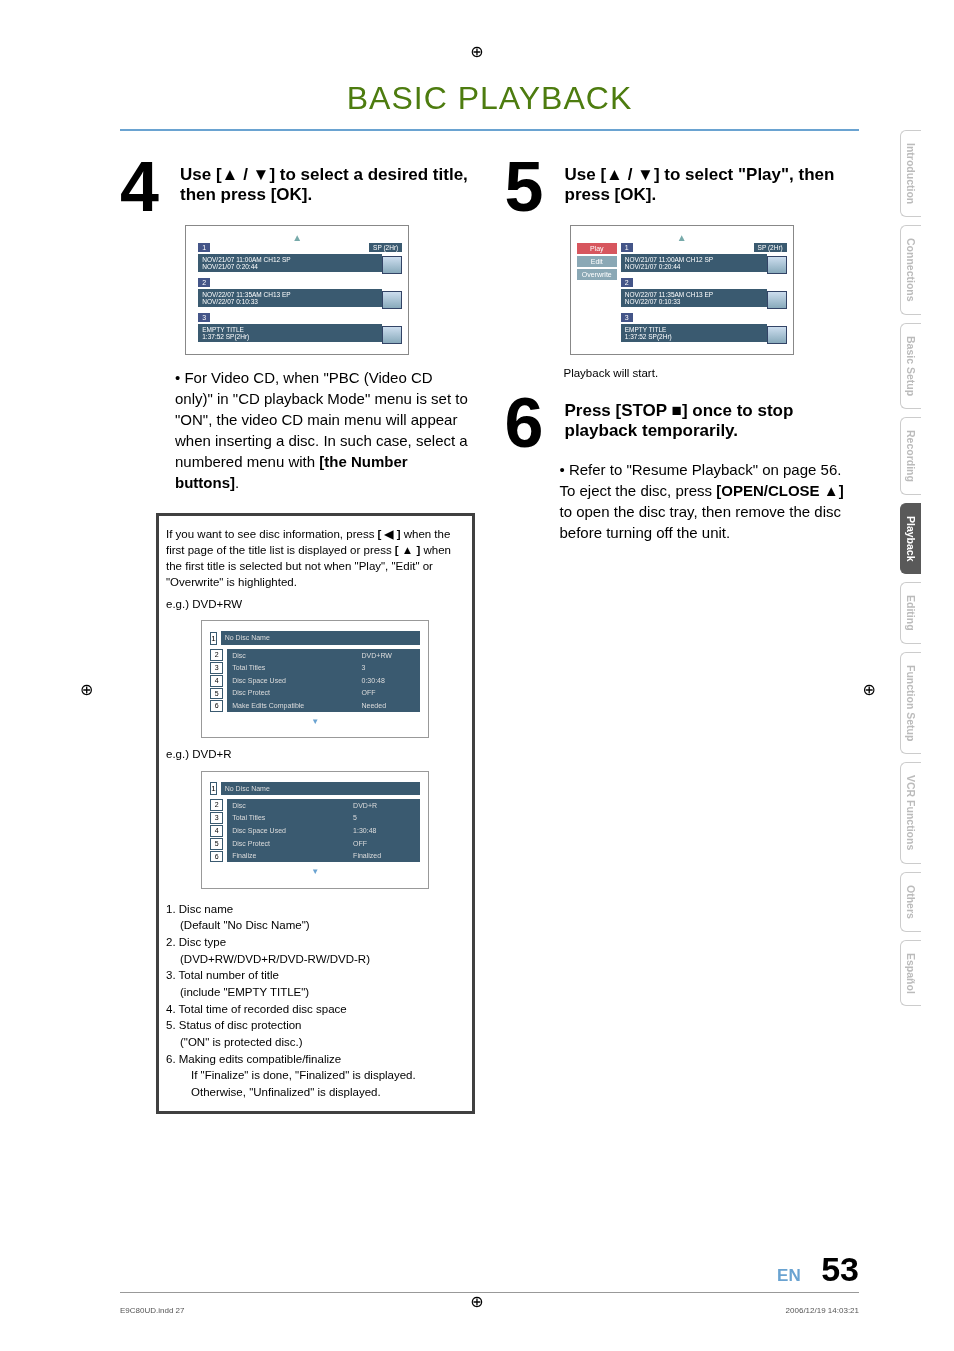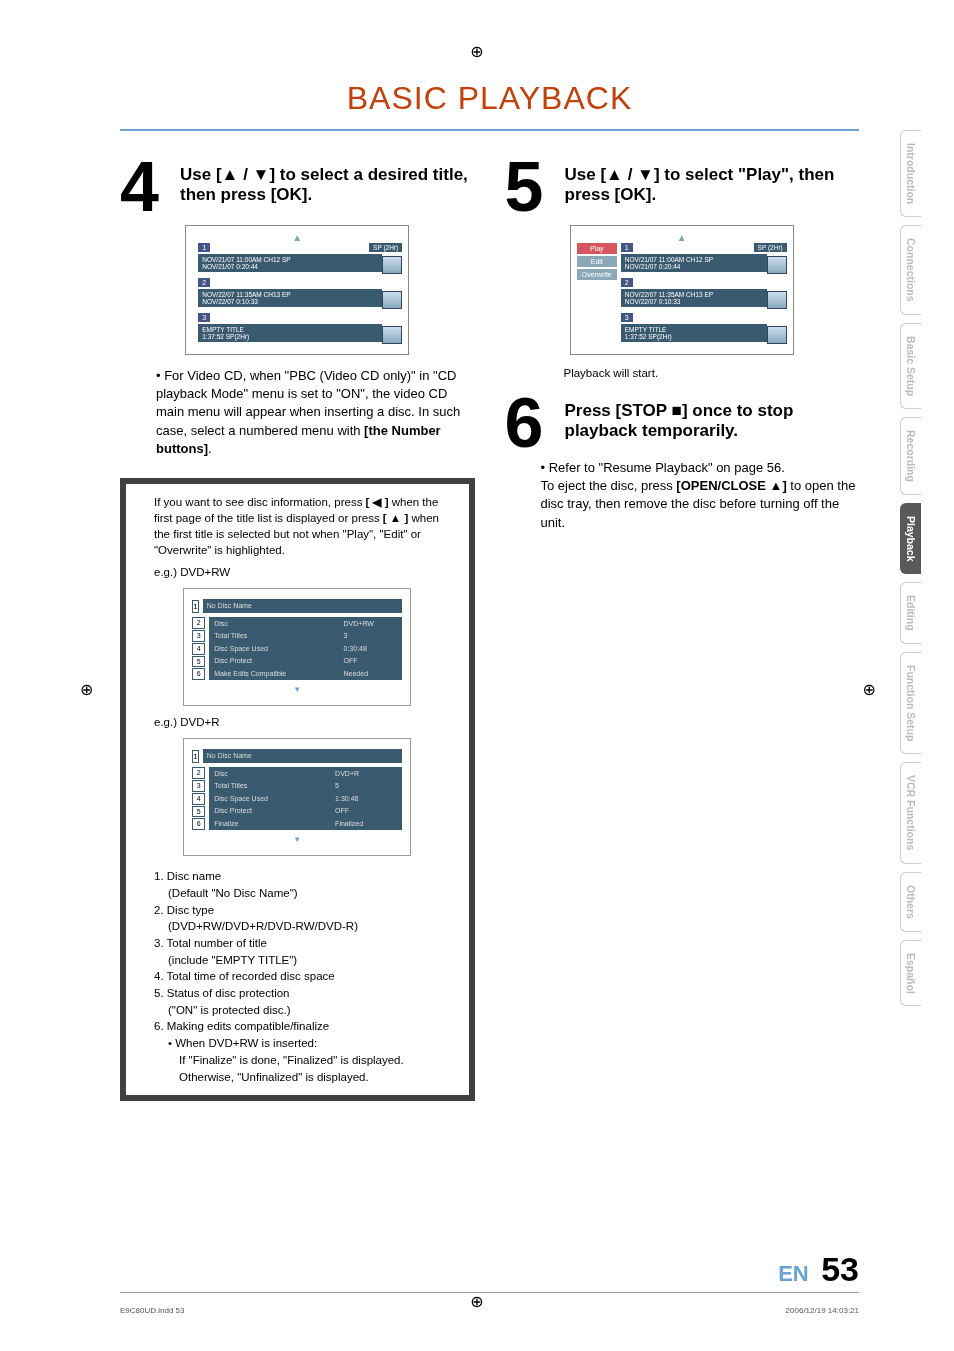--- a/index.html
+++ b/index.html
@@ -25,21 +25,21 @@
     font-size: 16px;
     color: #000;
   }
   .register-left { position:absolute; top:680px; left:80px; font-size:16px;}
   .register-right { position:absolute; top:680px; right:78px; font-size:16px;}
   .register-bottom { position:absolute; bottom:40px; left:50%; transform:translateX(-50%); font-size:16px;}
   h1.title {
     text-align: center;
     font-size: 32px;
     font-weight: 500;
-    color: #c2410c;
+    color: #4d7c0f;
     letter-spacing: 1px;
     margin: 0 0 12px 0;
   }
   .title-rule {
     border: none;
     border-top: 2px solid #6aa3d1;
     margin: 0 0 28px 0;
   }
   .two-col {
     display: flex;
@@ -60,22 +60,22 @@
     color: #000;
     font-family: "Arial Black", Arial, sans-serif;
     min-width: 50px;
   }
   .step-text {
     font-size: 17px;
     font-weight: bold;
     padding-top: 6px;
   }
   .step-body {
-    font-size: 13px;
-    margin-left: 36px;
+    font-size: 15px;
+    margin-left: 55px;
     margin-top: 6px;
     line-height: 1.4;
   }
   .screenshot {
     background: #fff;
     border: 1px solid #888;
     width: 210px;
     margin: 10px auto 12px auto;
     padding: 6px 6px;
     font-size: 8px;
@@ -126,25 +126,26 @@
     font-size:6.5px; padding:1px 4px;
     margin-left: auto;
   }
   .screenshot .thumb {
     width: 18px; height: 16px;
     border: 1px solid #346;
     margin-left: auto;
     background: linear-gradient(#cde, #8ab);
   }
   .note-box {
-    border: 6px solid #404040;
-    padding: 10px 28px;
+    border: 3px solid #404040;
+    padding: 10px 7px;
     font-size: 11.5px;
     line-height: 1.4;
     margin-top: 20px;
+    margin-left: 36px;
   }
   .info-panel {
     width: 210px;
     margin: 8px auto;
     background: #fff;
     border: 1px solid #999;
     padding: 10px 8px;
     font-size: 8px;
   }
   .info-panel .header-row {
@@ -195,21 +196,21 @@
     background: #595959;
     border-color: #595959;
   }
   .page-num {
     position: absolute;
     bottom: 62px;
     right: 95px;
     font-size: 16px;
     font-weight: bold;
   }
-  .page-num .lang { color:#6aa3d1; font-size:22px; font-weight:bold; margin-right:8px;}
+  .page-num .lang { color:#6aa3d1; font-size:17px; font-weight:bold; margin-right:16px;}
   .page-num .n { font-size: 34px; }
   .footer {
     position: absolute;
     bottom: 36px;
     left: 120px;
     right: 95px;
     display: flex;
     justify-content: space-between;
     font-size: 8px;
     color: #555;
@@ -386,21 +387,20 @@
           <div>1. Disc name</div>
           <div class="sub">(Default "No Disc Name")</div>
           <div>2. Disc type</div>
           <div class="sub">(DVD+RW/DVD+R/DVD-RW/DVD-R)</div>
           <div>3. Total number of title</div>
           <div class="sub">(include "EMPTY TITLE")</div>
           <div>4. Total time of recorded disc space</div>
           <div>5. Status of disc protection</div>
           <div class="sub">("ON" is protected disc.)</div>
           <div>6. Making edits compatible/finalize</div>
-          <div class="sub">• When DVD+RW is inserted:</div>
           <div class="sub2">If "Finalize" is done, "Finalized"  is displayed. Otherwise, "Unfinalized" is displayed.</div>
         </div>
       </div>
     </div>
 
     <div class="col">
 
       <div class="step">
         <div class="step-num">5</div>
         <div class="step-text">
@@ -458,16 +458,16 @@
     </div>
   </div>
 
   <div class="page-num">
     <span class="lang">EN</span>
     <span class="n">53</span>
   </div>
 
   <hr class="hr-foot">
   <div class="footer">
-    <span>E9C80UD.indd   53</span>
+    <span>E9C80UD.indd   27</span>
     <span>2006/12/19   14:03:21</span>
   </div>
 </div>
 
 </body></html>

